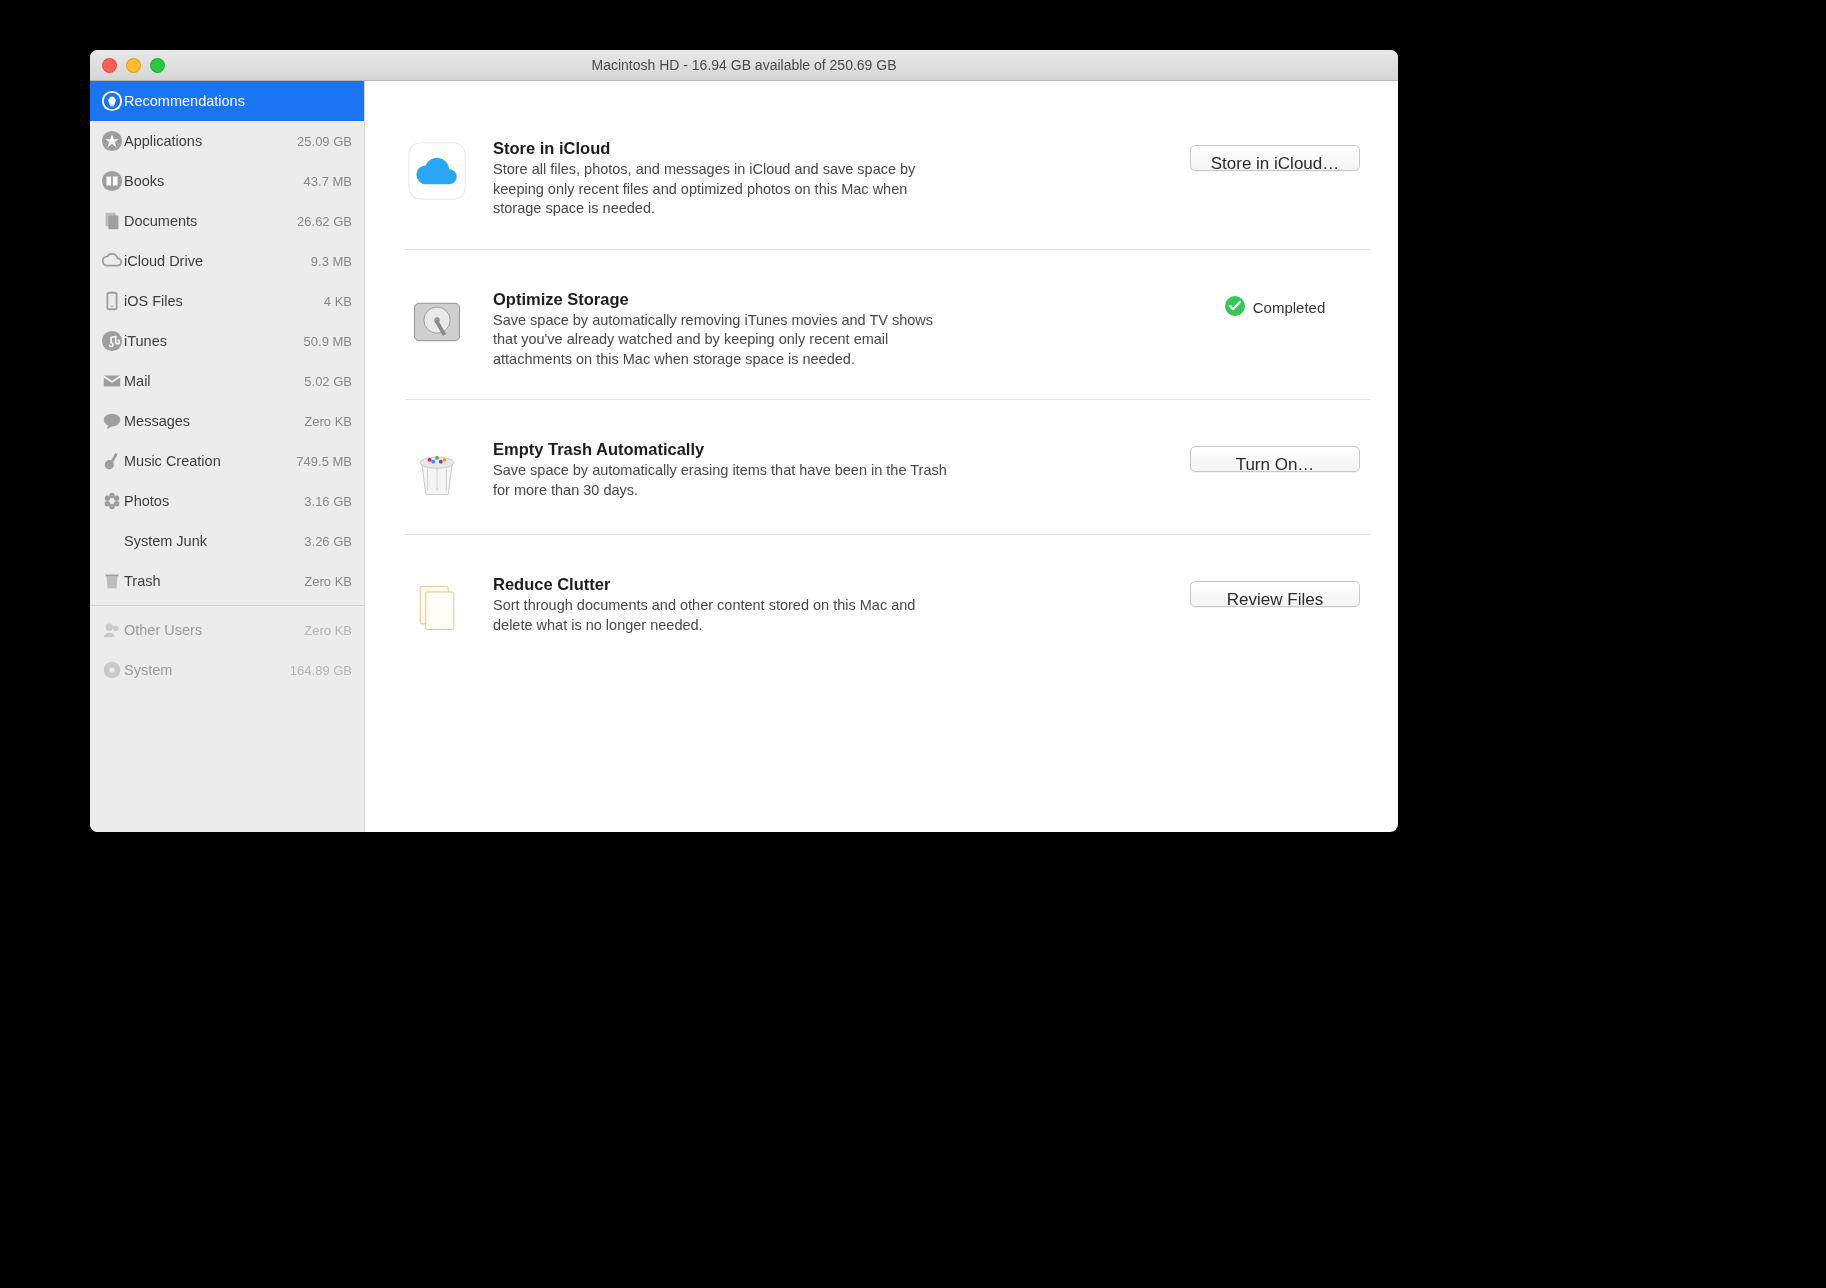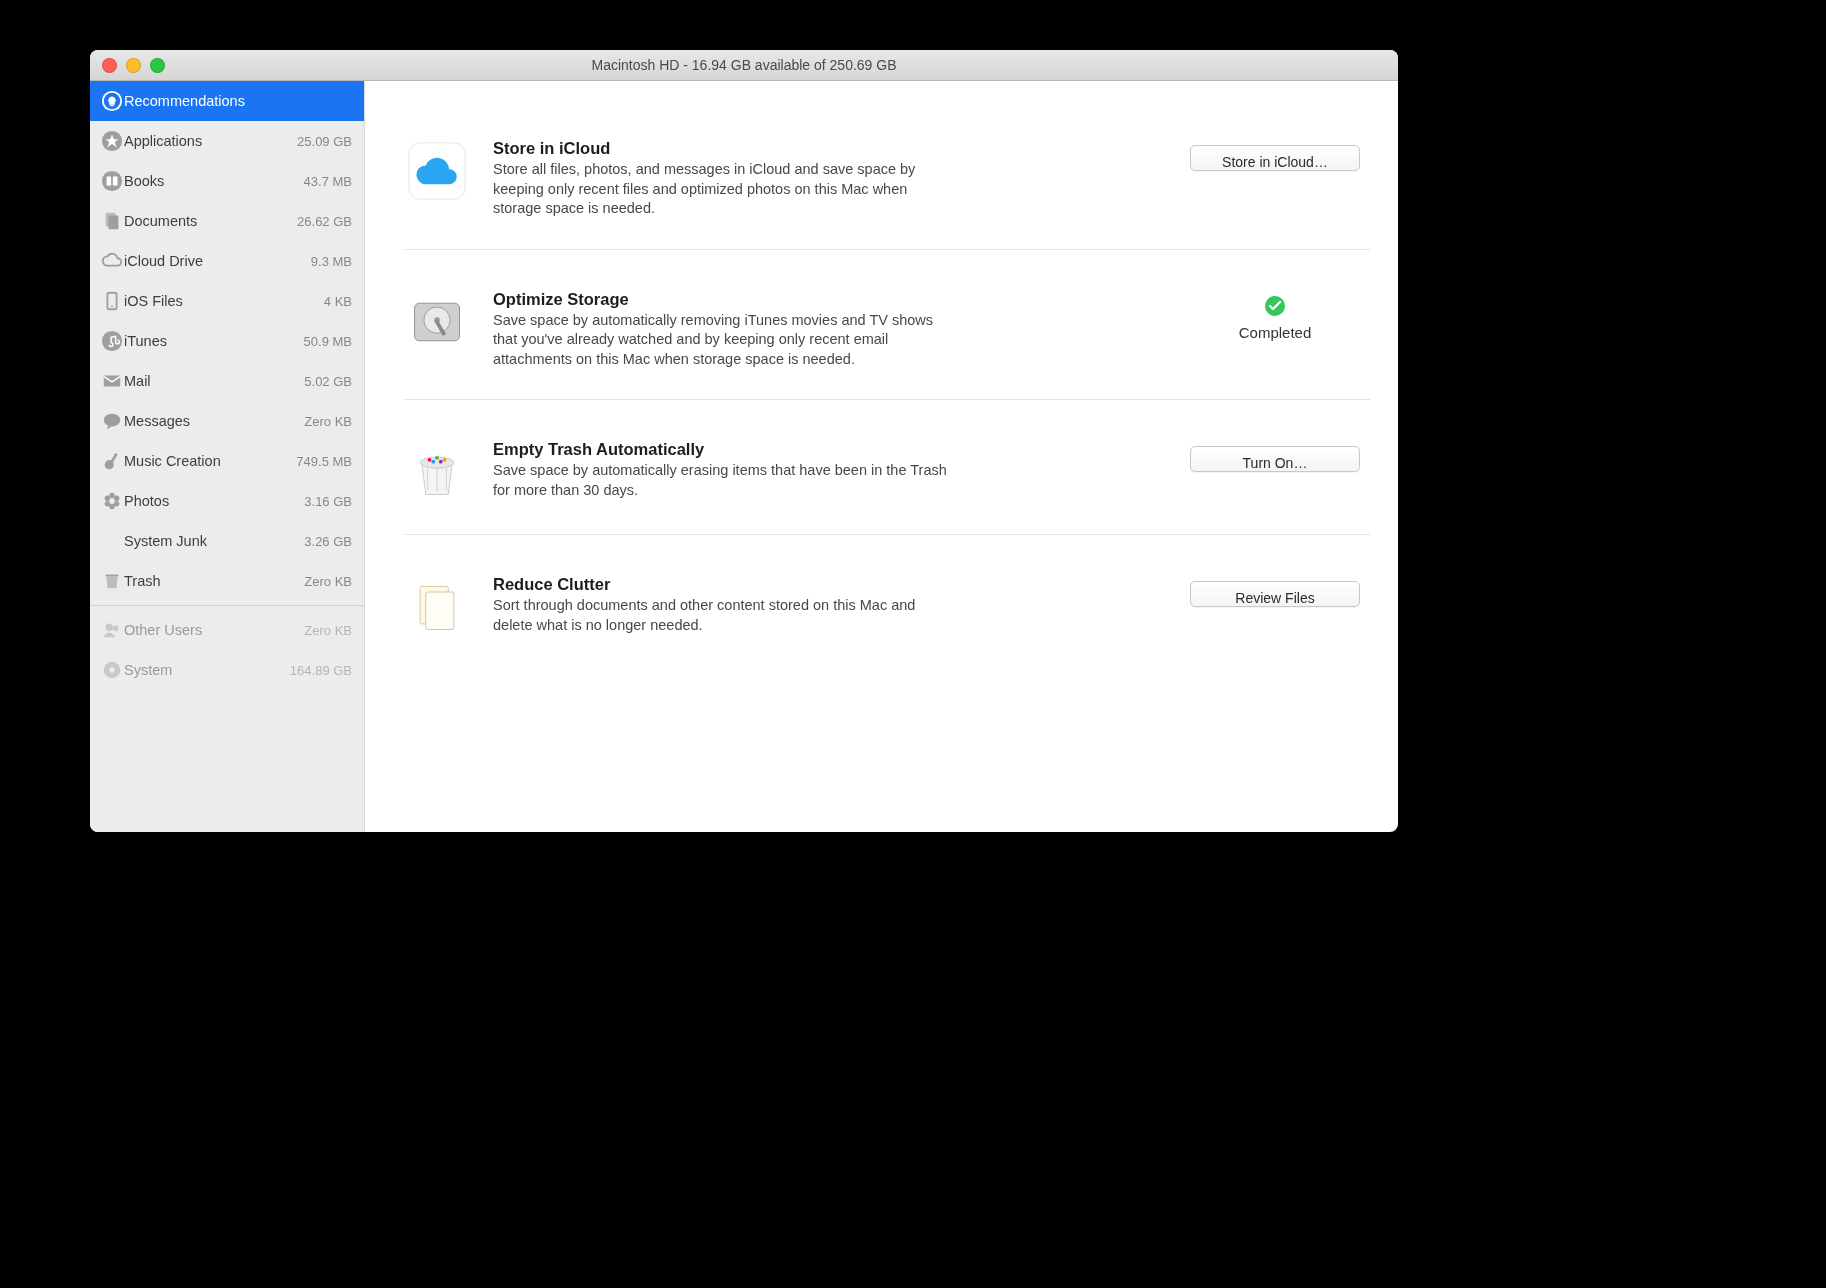--- a/index.html
+++ b/index.html
@@ -102,27 +102,27 @@
   .rec-text { flex: 1 1 auto; }
   .rec-title { font-weight: 700; font-size: 16.5px; color: #1d1d1d; margin-bottom: 2px;}
   .rec-desc { font-size: 14.5px; color: #484848; line-height: 1.35; max-width: 460px;}
   .rec-action { flex: 0 0 190px; display:flex; align-items:center; justify-content:center; padding-top:6px;}
   .mac-btn {
     min-width: 170px;
     height: 26px;
     border: 1px solid #c8c8c8;
     border-radius: 5px;
     background: linear-gradient(#ffffff,#f4f4f4);
-    font-size: 14px;
+    font-size: 17px;
     color: #2a2a2a;
     box-shadow: 0 1px 0 rgba(0,0,0,.04);
     cursor: default;
     padding: 8px 12px;
   }
-  .status { display:flex; align-items:center; gap:8px; font-size:15px; color:#333;flex-direction:column;}
+  .status { display:flex; align-items:flex-end; gap:8px; font-size:15px; color:#333;}
   .status .check { width:20px; height:20px; }
 </style>
 </head>
 <body>
 
 <div class="window">
   <div class="titlebar">
     <div class="traffic">
       <div class="tbtn close"></div>
       <div class="tbtn min"></div>

